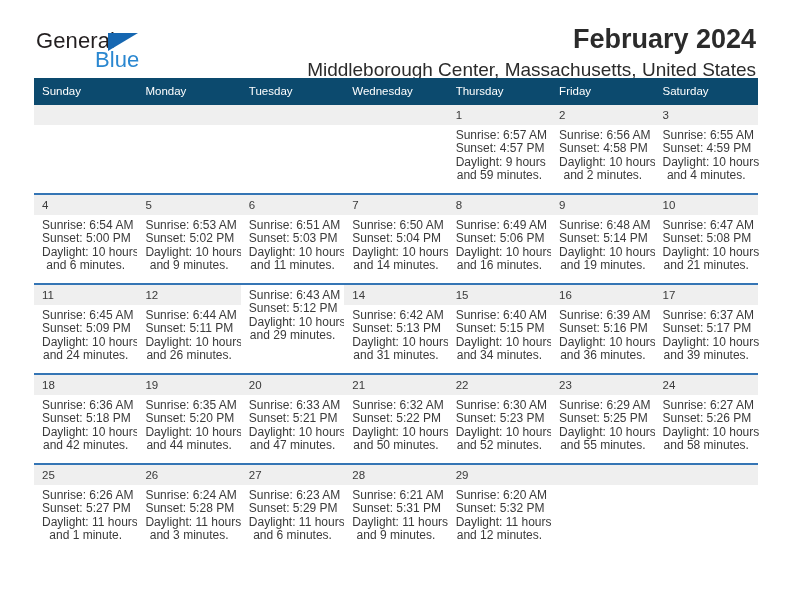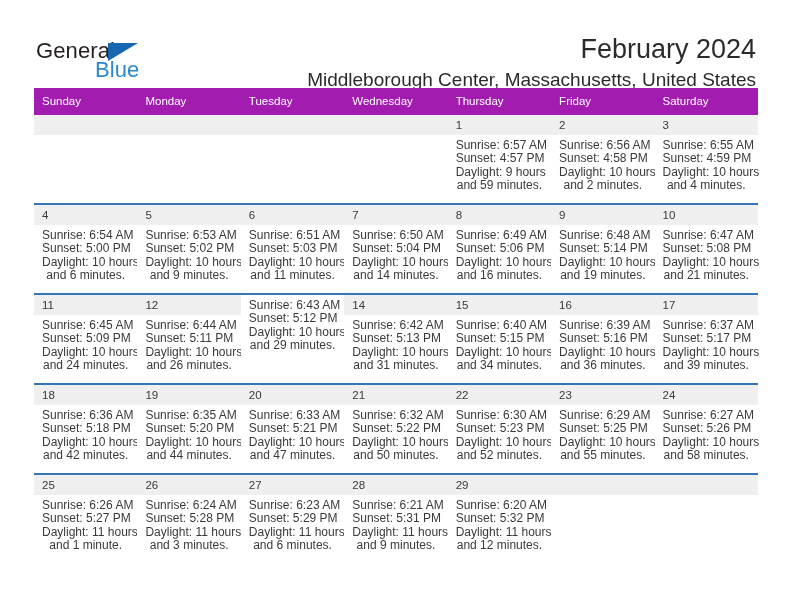--- a/index.html
+++ b/index.html
@@ -2,46 +2,46 @@
 <html><head>
 <meta charset="utf-8">
 <style>
   * { margin:0; padding:0; box-sizing:border-box; }
   html,body {
     width:792px; height:612px;
     background:#ffffff;
     font-family:"Liberation Sans", sans-serif;
     -webkit-font-smoothing:antialiased;
   }
-  .page { position:relative; width:792px; height:612px; padding:10px 34px; }
+  .page { position:relative; width:792px; height:612px; padding:0 34px; }
 
   
   .top { position:relative; height:74px; }
 
   .logo { position:absolute; left:2px; top:28px; width:170px; height:48px; }
   .logo-general {
     position:absolute; left:0; top:0;
     font-size:22px; color:#231f20; letter-spacing:0.1px;
     font-family:"Liberation Sans", sans-serif;
   }
   .logo-tri { position:absolute; left:72px; top:5px; width:0; height:0;
     border-left:30px solid #1667b1; border-bottom:18px solid transparent; }
   .logo-blue {
     position:absolute; left:59px; top:19px;
     font-size:22px; color:#2a87d0; letter-spacing:0.1px;
   }
 
   .title-wrap { position:absolute; right:2px; top:22px; text-align:right; width:520px; }
-  .cal-title { font-size:27px; color:#2b2b2b; font-weight:normal; line-height:34px; }
+  .cal-title { font-size:27px; color:#2b2b2b; font-weight:bold; line-height:34px; }
   .cal-sub  { font-size:19px; color:#2b2b2b; line-height:22px; margin-top:3px; }
 
   
   .grid { position:relative; width:724px; margin-top:4px; }
 
-  .head-row { display:flex; background:#a21caf; }
+  .head-row { display:flex; background:#0c4a6e; }
   .head-cell {
     flex:1 1 0; min-width:0;
     color:#ffffff; font-size:11.5px;
     padding:6px 8px 7px 8px;
     line-height:14px;
   }
 
   .week {
     display:flex;
     border-top:2px solid #3575b5;

